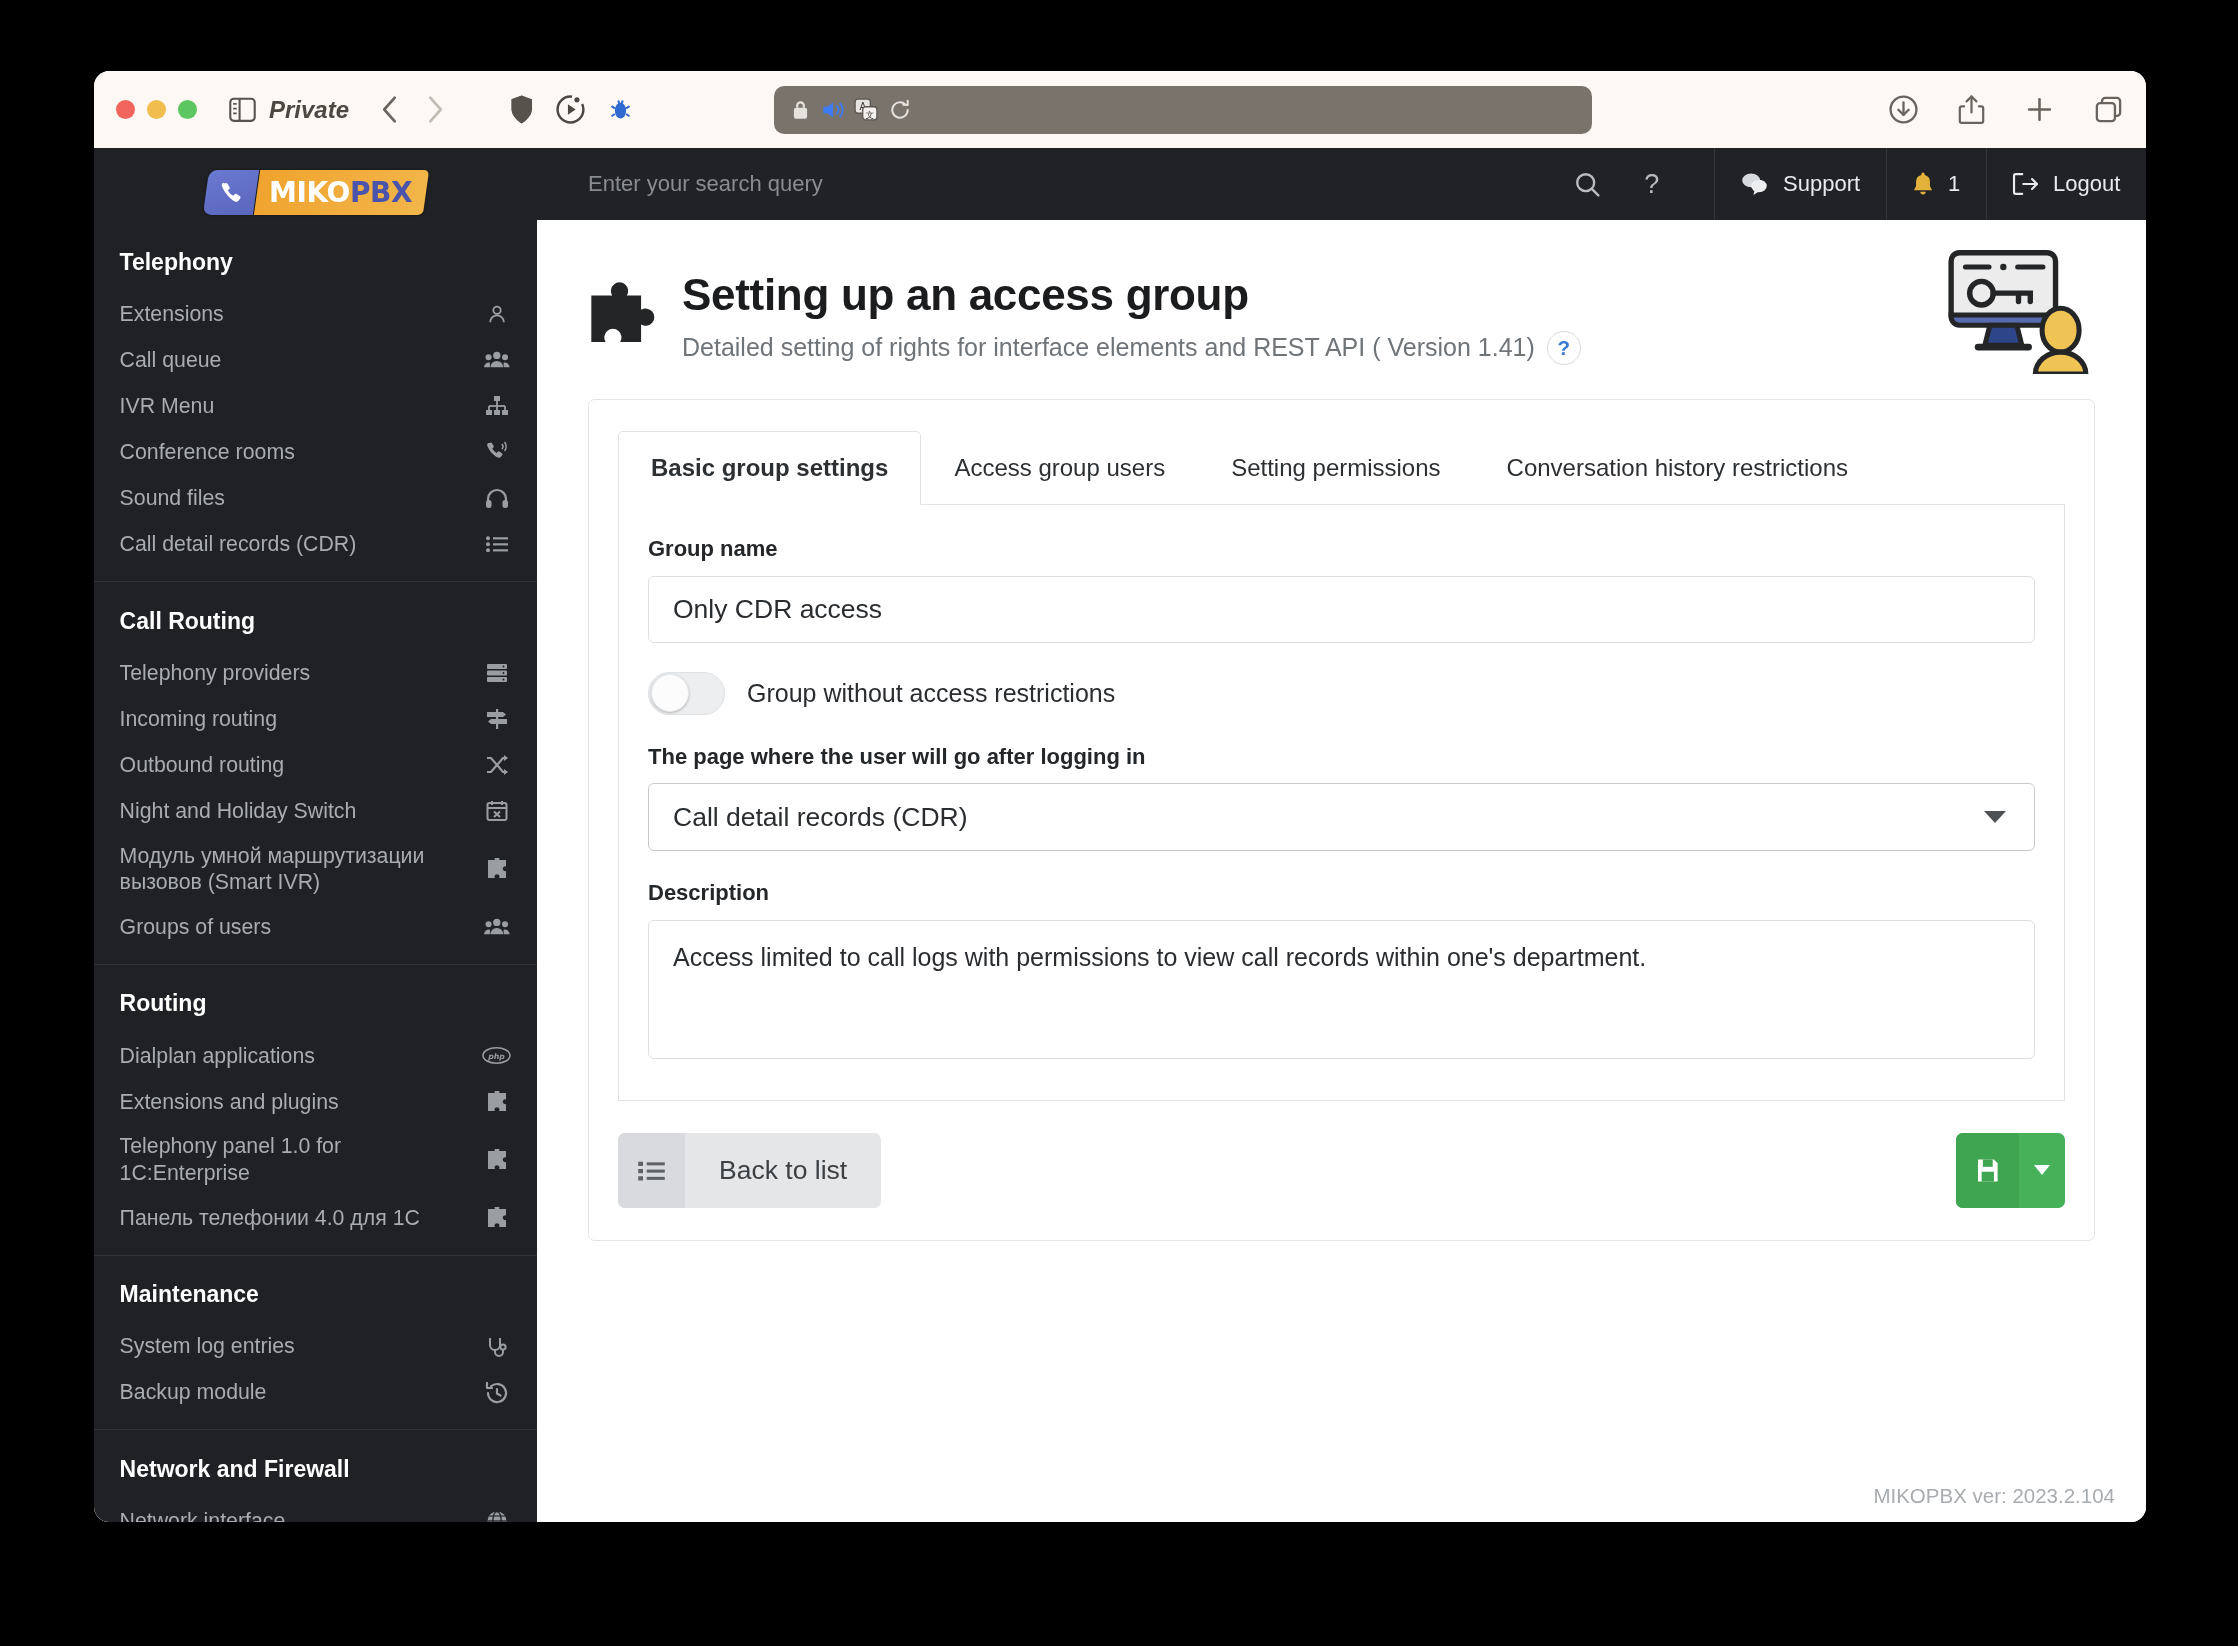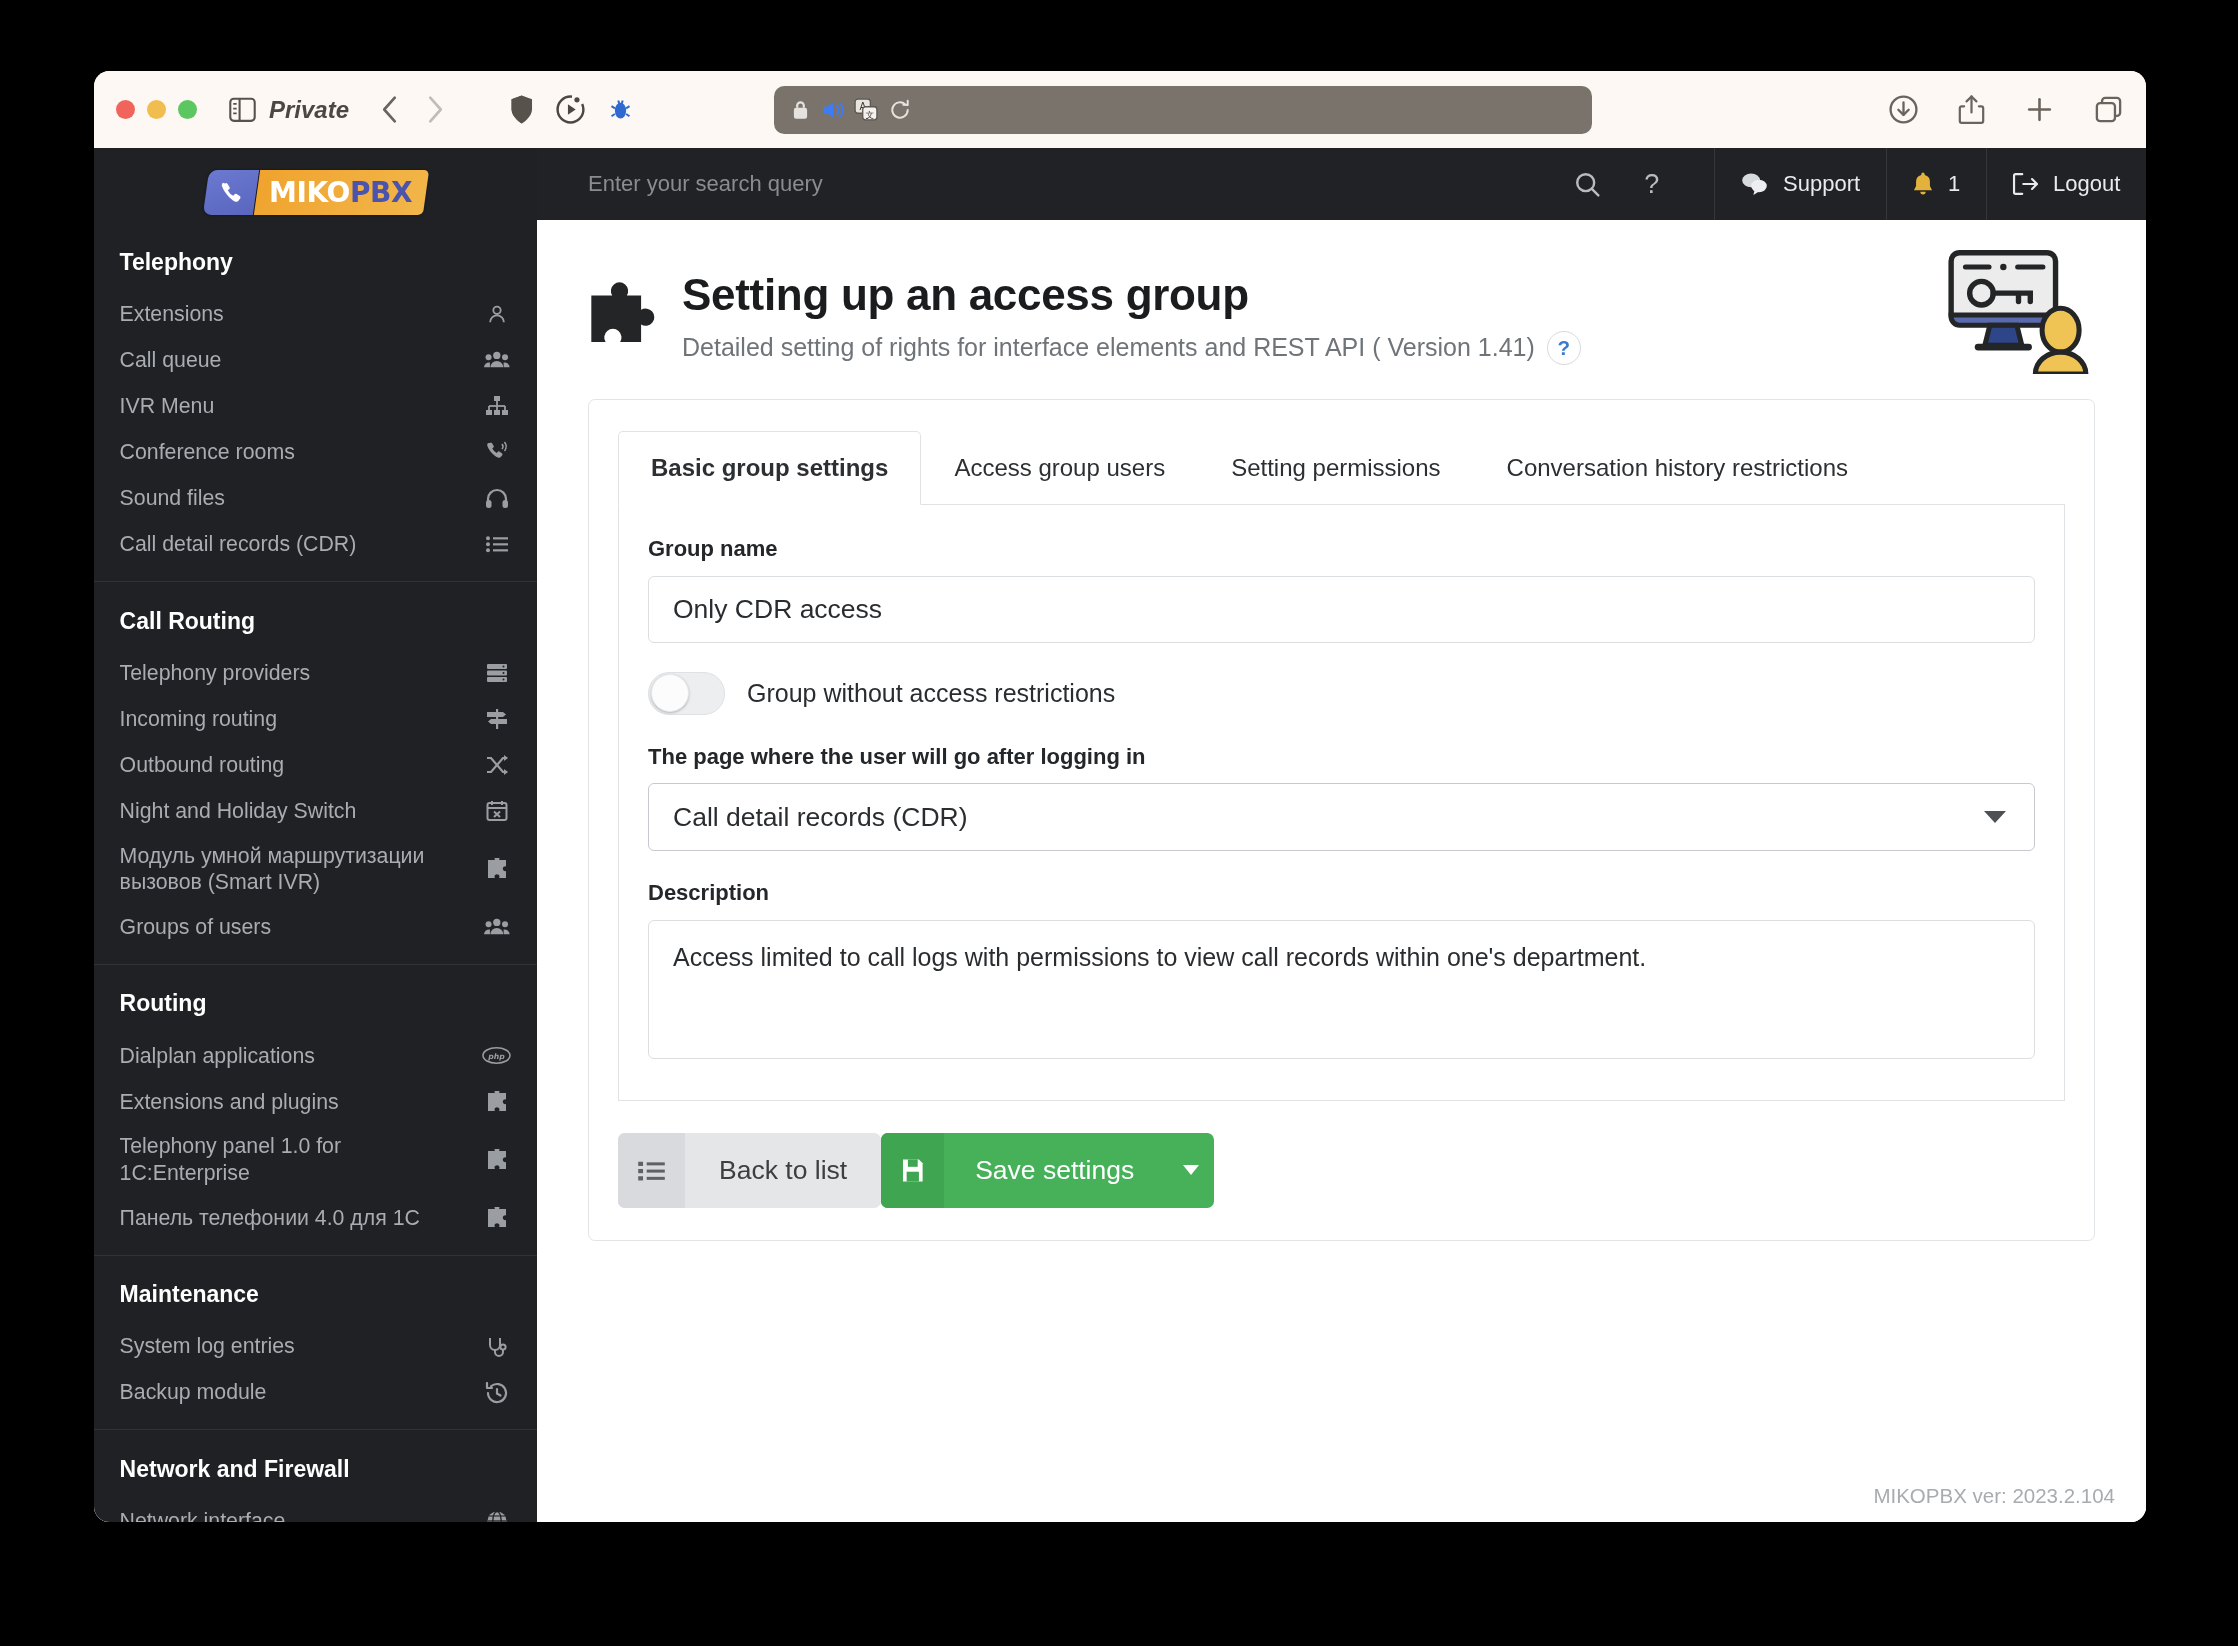--- a/index.html
+++ b/index.html
@@ -306,21 +306,21 @@
     width: 100%; height: 139px;
     border: 0.9px solid #dcdfe2; border-radius: 6px;
     padding: 19px 24px;
     font-size: 25px; color: #2a2d30; line-height: 1.4;
     font-family: "Liberation Sans", sans-serif;
     resize: none; outline: none;
     background: #fff;
   }
 
   .actions {
-    display: flex; align-items: center; justify-content: flex-start;
+    display: flex; align-items: center; justify-content: space-between;
     margin-top: 32px;
   }
   .btn {
     display: flex; align-items: stretch;
     border-radius: 6.8px; overflow: hidden;
     cursor: pointer;
     height: 75px;
   }
   .btn-back { background: #e4e6e8; }
   .btn-back .btn-icon { background: #d8dade; width: 67px; display:flex; align-items:center; justify-content:center; color:#5e6265; }
@@ -839,21 +839,20 @@
             </div>
 
             <div class="btn btn-save">
               <div class="btn-icon">
                 <svg width="25.6" height="27" viewBox="0 0 20 22">
                     <path d="M2 2 h13 l3 3 v15 h-16 z" fill="#ffffff"></path>
                     <rect x="6" y="2" width="8" height="6" fill="#3fa551"></rect>
                     <rect x="5" y="12" width="10" height="8" fill="#3fa551"></rect>
                   </svg>
               </div>
-              <div class="btn-text">Save settings</div>
               <div class="btn-caret">
                   <i></i>
                 </div>
             </div>
           </div>
         </div>
 
         <div class="footer-ver">MIKOPBX ver: 2023.2.104</div>
       </div>
     </div>

